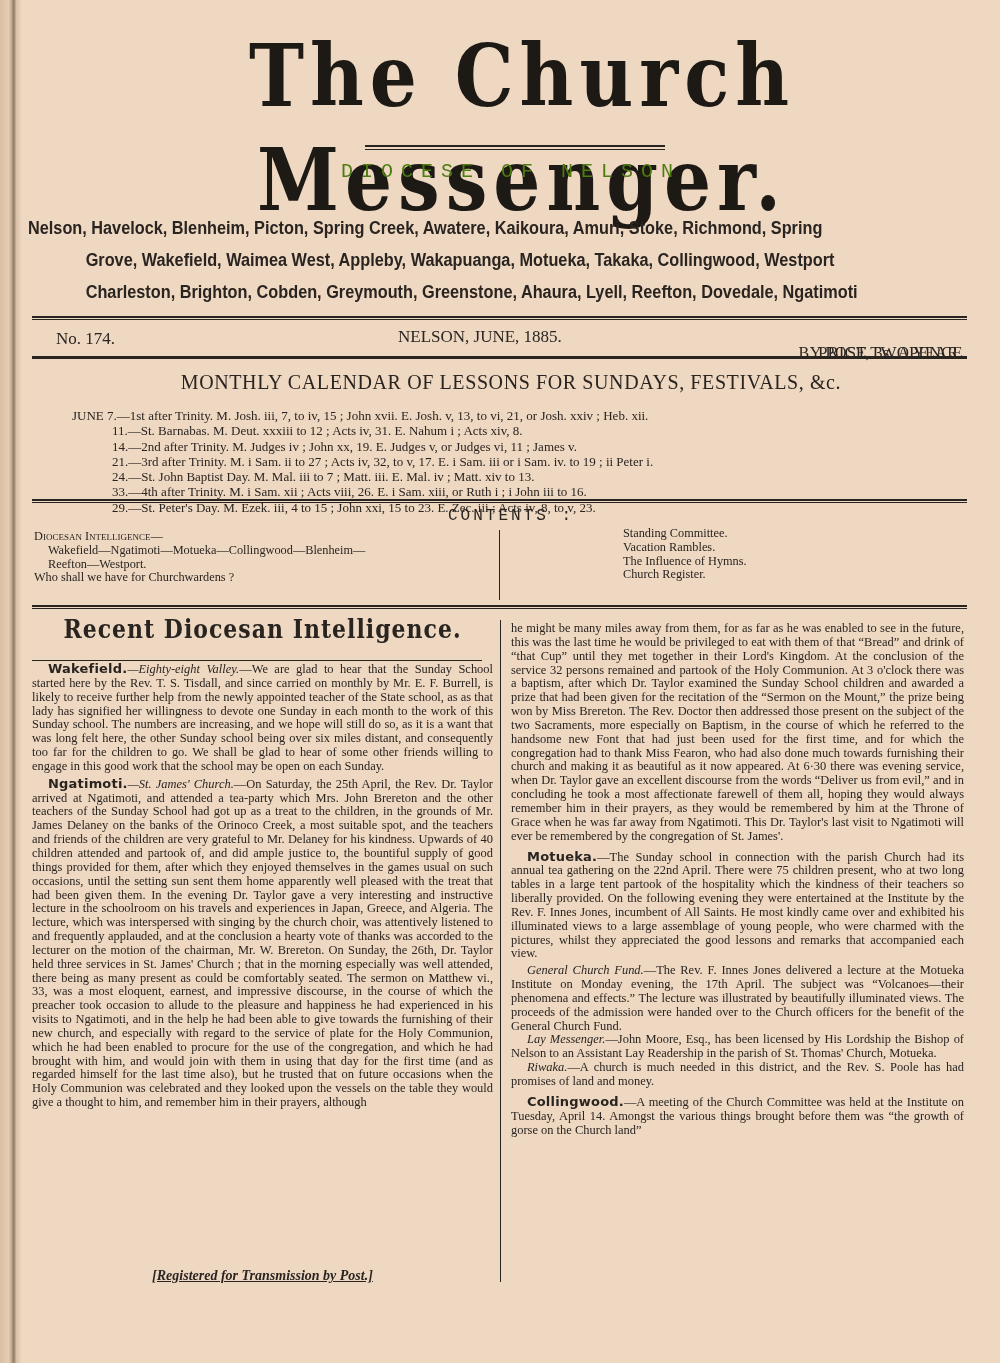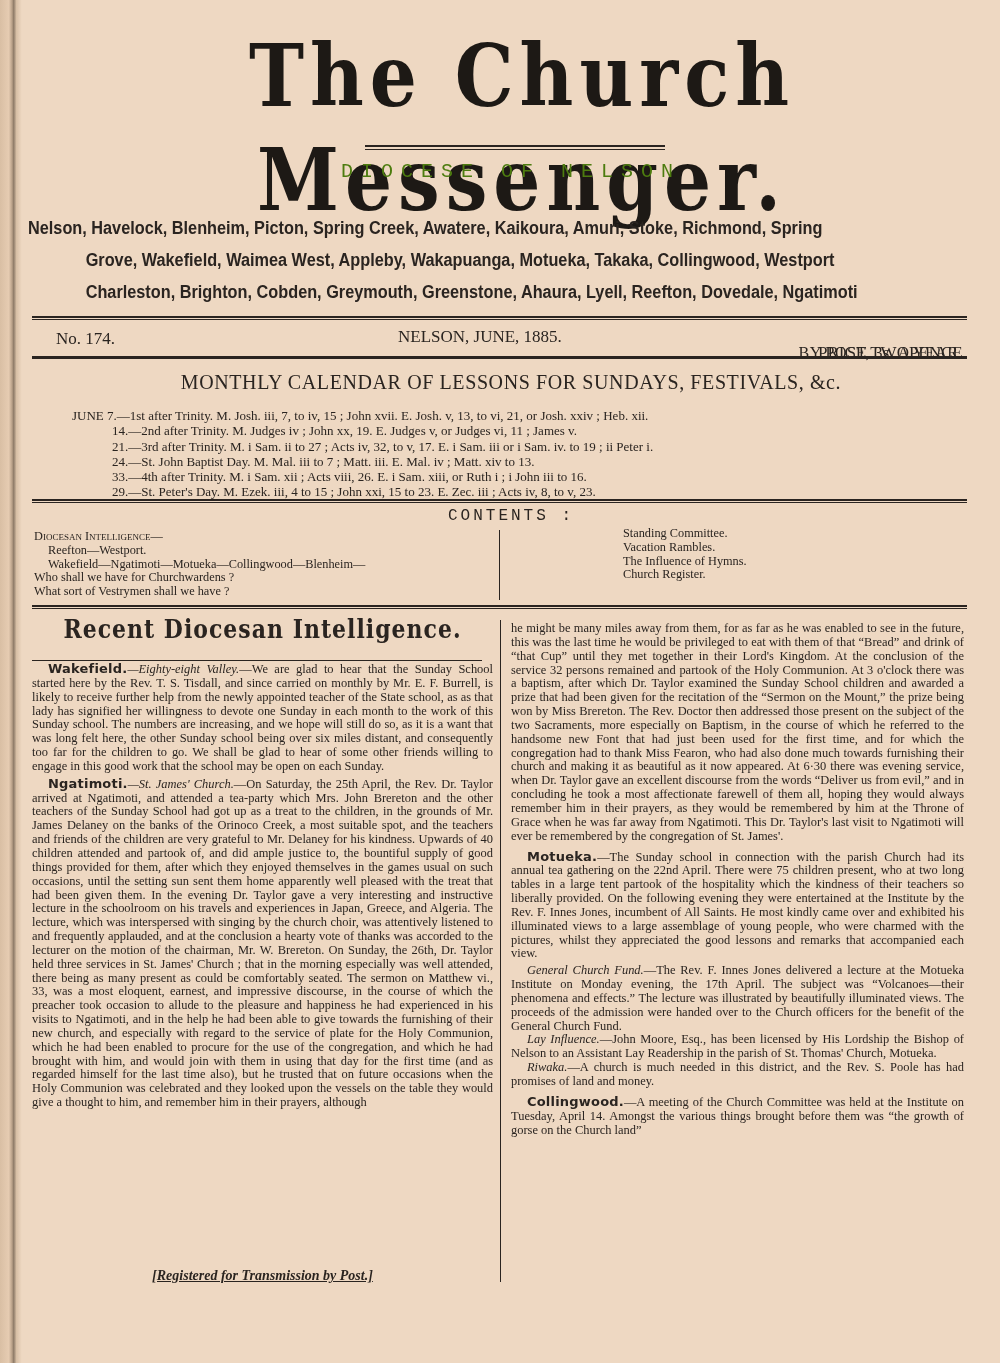--- a/index.html
+++ b/index.html
@@ -117,36 +117,36 @@
     <span class="issue-date">NELSON, JUNE, 1885.</span>
     <span class="issue-price">PRICE TWOPENCE.</span>
     <span class="issue-post">BY POST, 3s. A YEAR.</span>
   </div>
 
   <div class="rule-double" style="top:356px; height:3px;"></div>
 
   <div class="cal-title">MONTHLY CALENDAR OF LESSONS FOR SUNDAYS, FESTIVALS, &amp;c.</div>
   <div class="cal-list">
     <div class="cal-row first">JUNE 7.—1st after Trinity.  M. Josh. iii, 7, to iv, 15 ; John xvii.  E. Josh. v, 13, to vi, 21, or Josh. xxiv ; Heb. xii.</div>
+    <div class="cal-row">11.—St. Barnabas.  M. Deut. xxxiii to 12 ; Acts iv, 31.  E. Nahum i ; Acts xiv, 8.</div>
     <div class="cal-row">14.—2nd after Trinity.  M. Judges iv ; John xx, 19.  E. Judges v, or Judges vi, 11 ; James v.</div>
     <div class="cal-row">21.—3rd after Trinity.  M. i Sam.  ii to 27 ; Acts iv, 32, to v, 17.  E. i Sam. iii or i Sam. iv. to 19 ; ii Peter i.</div>
     <div class="cal-row">24.—St. John Baptist Day.  M. Mal. iii to 7 ; Matt. iii.  E. Mal. iv ; Matt. xiv to 13.</div>
     <div class="cal-row">33.—4th after Trinity.  M. i Sam. xii ; Acts viii, 26.  E. i Sam. xiii, or Ruth i ; i John iii to 16.</div>
     <div class="cal-row">29.—St. Peter's Day.  M. Ezek. iii, 4 to 15 ; John xxi, 15 to 23.  E. Zec. iii ; Acts iv, 8, to v, 23.</div>
   </div>
 
   <div class="rule-double" style="top:499px; height:4px;"></div>
 
   <div class="contents-title">CONTENTS :</div>
   <div class="contents-left">
     <div class="hd">Diocesan Intelligence—</div>
+    <div class="ind">Wakefield—Ngatimoti—Motueka—Collingwood—Blenheim—</div>
     <div class="ind">Reefton—Westport.</div>
-    <div class="ind">Wakefield—Ngatimoti—Motueka—Collingwood—Blenheim—</div>
     <div>Who shall we have for Churchwardens ?</div>
-    <div>What sort of Vestrymen shall we have ?</div>
   </div>
   <div class="contents-divider"></div>
   <div class="contents-right">
     <div>Standing Committee.</div>
     <div>Vacation Rambles.</div>
     <div>The Influence of Hymns.</div>
     <div>Church Register.</div>
   </div>
 
   <div class="rule-double" style="top:605px; height:4px;"></div>
@@ -169,21 +169,21 @@
 
   <div class="col col-right">
     <p class="para cont">he might be many miles away from them, for as far as he was enabled to see in the future, this was the last time he would be privileged to eat with them of that “Bread” and drink of “that Cup” until they met together in their Lord's Kingdom.  At the conclusion of the service 32 persons remained and partook of the Holy Communion.  At 3 o'clock there was a baptism, after which Dr. Taylor examined the Sunday School children and awarded a prize that had been given for the recitation of the “Sermon on the Mount,” the prize being won by Miss Brereton.  The Rev. Doctor then addressed those present on the subject of the two Sacraments, more especially on Baptism, in the course of which he referred to the handsome new Font that had just been used for the first time, and for which the congregation had to thank Miss Fearon, who had also done much towards furnishing their church and making it as beautiful as it now appeared.  At 6·30 there was evening service, when Dr. Taylor gave an excellent discourse from the words “Deliver us from evil,” and in concluding he took a most affectionate farewell of them all, hoping they would always remember him in their prayers, as they would be remembered by him at the Throne of Grace when he was far away from Ngatimoti.  This Dr. Taylor's last visit to Ngatimoti will ever be remembered by the congregation of St. James'.</p>
     <p class="para" style="margin-top:6px;">
       <span class="place">Motueka.</span><span>—The Sunday school in connection with the parish Church had its annual tea gathering on the 22nd April.  There were 75 children present, who at two long tables in a large tent partook of the hospitality which the kindness of their teachers so liberally provided.  On the following evening they were entertained at the Institute by the Rev. F. Innes Jones, incumbent of All Saints.  He most kindly came over and exhibited his illuminated views to a large assemblage of young people, who were charmed with the pictures, whilst they appreciated the good lessons and remarks that accompanied each view.</span>
     </p>
     <p class="sub">
       <span class="sub-title">General Church Fund.</span><span>—The Rev. F. Innes Jones delivered a lecture at the Motueka Institute on Monday evening, the 17th April.  The subject was “Volcanoes—their phenomena and effects.”  The lecture was illustrated by beautifully illuminated views.  The proceeds of the admission were handed over to the Church officers for the benefit of the General Church Fund.</span>
     </p>
     <p class="sub">
-      <span class="sub-title">Lay Influence.</span><span>—John Moore, Esq., has been licensed by His Lordship the Bishop of Nelson to an Assistant Lay Readership in the parish of St. Thomas' Church, Motueka.</span>
+      <span class="sub-title">Lay Messenger.</span><span>—John Moore, Esq., has been licensed by His Lordship the Bishop of Nelson to an Assistant Lay Readership in the parish of St. Thomas' Church, Motueka.</span>
     </p>
     <p class="sub">
       <span class="sub-title">Riwaka.</span><span>—A church is much needed in this district, and the Rev. S. Poole has had promises of land and money.</span>
     </p>
     <p class="para" style="margin-top:6px;">
       <span class="place">Collingwood.</span><span>—A meeting of the Church Committee was held at the Institute on Tuesday, April 14.  Amongst the various things brought before them was “the growth of gorse on the Church land”</span>
     </p>
   </div>
 
 </div>

